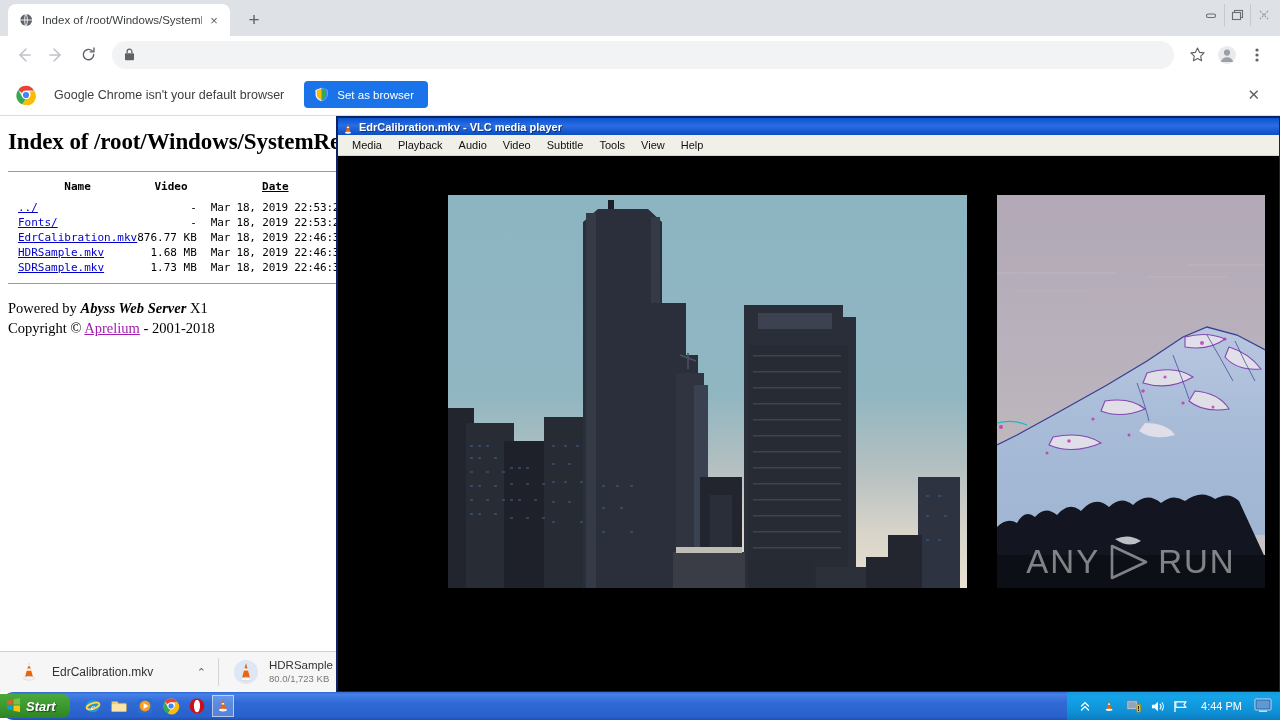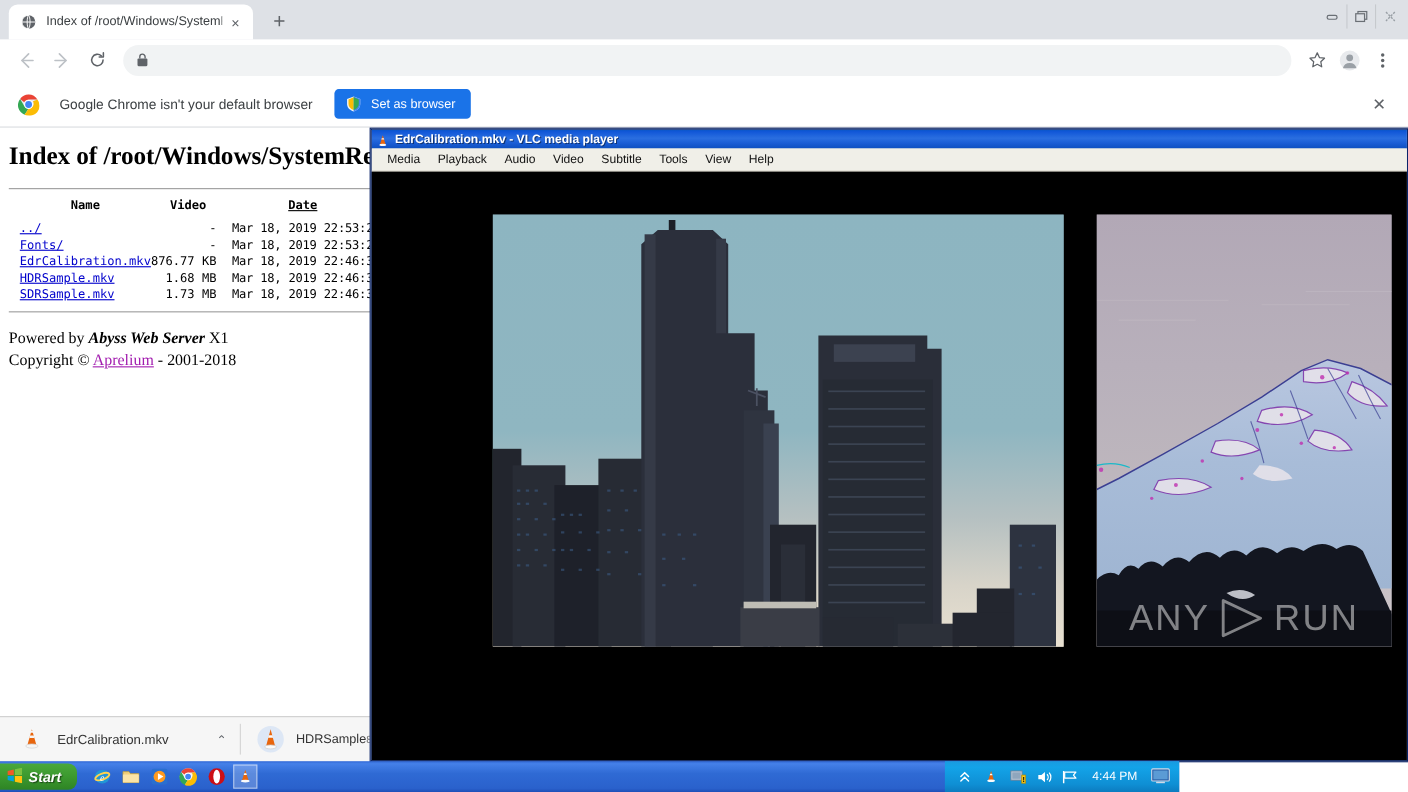--- a/index.html
+++ b/index.html
@@ -127,21 +127,21 @@
     display:flex; align-items:center; padding-left:18px; gap:0;
   }
   .dl-item { display:flex; align-items:center; height:34px; }
   .dl-item.first { width:200px; }
   .dl-icon { width:22px; height:22px; flex:0 0 22px; margin-right:12px; }
   .dl-name { font-size:12px; color:#333; white-space:nowrap; }
   .dl-caret { margin-left:auto; color:#5f6368; padding:0 12px; font-size:11px; }
   .dl-divider { width:1px; height:28px; background:#d4d4d4; margin:0 6px 0 0; }
   .dl-item2 { display:flex; align-items:center; }
   .dl-icon2 { width:26px; height:26px; flex:0 0 26px; margin:0 10px 0 8px; }
-  .dl-meta { display:flex; flex-direction:row; justify-content:center; line-height:13px; }
+  .dl-meta { display:flex; flex-direction:column; justify-content:center; line-height:13px; }
   .dl-name2 { font-size:11.5px; color:#333; white-space:nowrap; }
   .dl-prog { font-size:9.5px; color:#777; white-space:nowrap; }
 
   
   .vlc {
     position:absolute; left:337px; top:117px; width:943px; height:575px;
     background:#ece9d8; border:1px solid #0a246a;
     box-shadow:0 0 0 1px #0a246a;
   }
   .vlc-title {
@@ -181,23 +181,23 @@
   }
   .watermark {
     position:absolute; left:0; right:0; bottom:6px;
     display:flex; align-items:center; justify-content:center; gap:6px;
     color:rgba(225,225,225,0.55); font-size:33px; letter-spacing:2px;
     font-family:"Liberation Sans", sans-serif; pointer-events:none;
   }
 
   
   .taskbar {
-    position:absolute; left:0; bottom:0; width:1072px; height:28px;
+    position:absolute; left:0; bottom:0; width:1280px; height:28px;
     background:linear-gradient(to bottom,#3168d5 0%,#4580e8 8%,#2f6ad4 40%,#2a61cc 88%,#1d4fb8 100%);
-    display:flex; align-items:center;
+    display:flex; align-items:center;border-radius:14px;
   }
   .startbtn {
     height:24px; margin:2px 0 2px 0; padding:0 14px 0 6px;
     background:linear-gradient(to bottom,#4aa83c 0%,#3d9b30 45%,#2e8424 100%);
     border-radius:0 8px 8px 0;
     display:flex; align-items:center; gap:5px;
     color:#fff; font-weight:bold; font-style:italic; font-size:13px;
     text-shadow:1px 1px 1px rgba(0,0,0,0.5);
     font-family:"Liberation Sans", sans-serif;
   }

